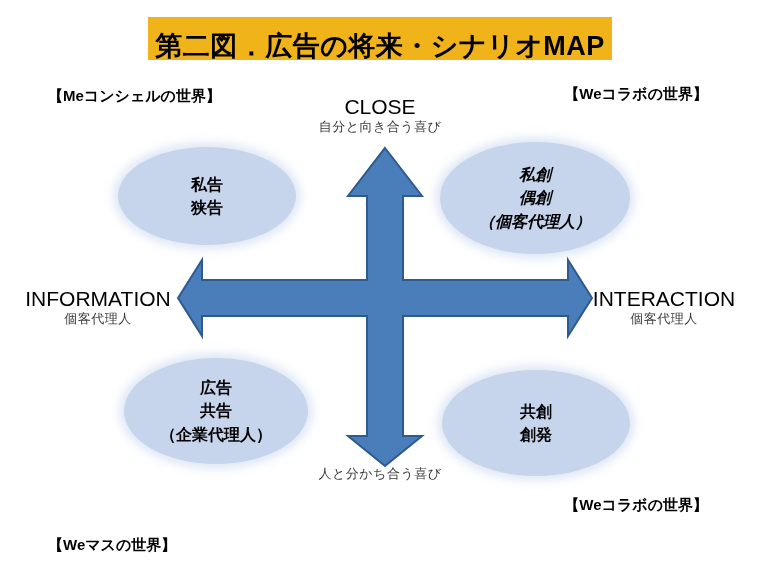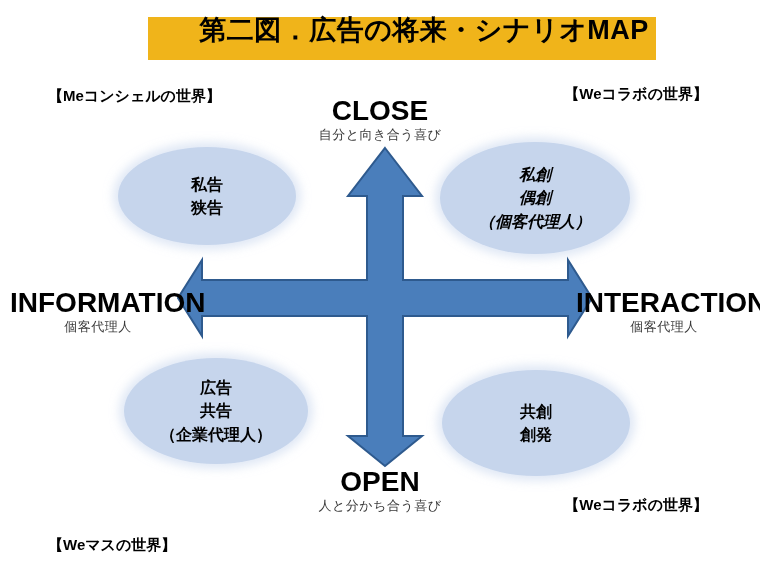--- a/index.html
+++ b/index.html
@@ -26,23 +26,22 @@
 
   
   #title-banner {
     position: absolute;
     left: 148px;
     top: 17px;
     width: 464px;
     height: 43px;
     background: #F0B41A;
     display: flex;
-    align-items: flex-start;
+    align-items: flex-end;
     justify-content: center;
-    padding-left: 44px;
   }
   #title-text {
     font-size: 27px;
     font-weight: bold;
     letter-spacing: 0.5px;
     line-height: 1;
     color: #000000;
     white-space: nowrap;
   }
 
@@ -60,22 +59,22 @@
   #corner-br { right: 52px; top: 496px; }
 
   
   .axis-label {
     position: absolute;
     text-align: center;
     white-space: nowrap;
   }
   .axis-label .main {
     display: block;
-    font-size: 28px;
-    font-weight: bold;
+    font-size: 21px;
+    font-weight: normal;
     line-height: 1.15;
     color: #000000;
   }
   .axis-label .sub {
     display: block;
     font-size: 13px;
     font-weight: normal;
     line-height: 1.3;
     color: #3a3a3a;
     letter-spacing: 0.5px;
@@ -175,21 +174,20 @@
       <polygon points="215,8 252,56 233,56 233,140 398,140 398,120 422,158 398,196 398,176 233,176 233,296 252,296 215,326 178,296 197,296 197,176 32,176 32,196 8,158 32,120 32,140 197,140 197,56 178,56" fill="#4A7EBB" stroke="#2E5A8E" stroke-width="2" stroke-linejoin="miter"></polygon>
     </svg>
   </div>
 
   <div class="axis-label" id="axis-top">
     <span class="main">CLOSE</span>
     <span class="sub">自分と向き合う喜び</span>
   </div>
 
   <div class="axis-label" id="axis-bottom">
-    <span class="main">OPEN</span>
     <span class="sub">人と分かち合う喜び</span>
   </div>
 
   <div class="axis-label" id="axis-left">
     <span class="main">INFORMATION</span>
     <span class="sub">個客代理人</span>
   </div>
 
   <div class="axis-label" id="axis-right">
     <span class="main">INTERACTION</span>

